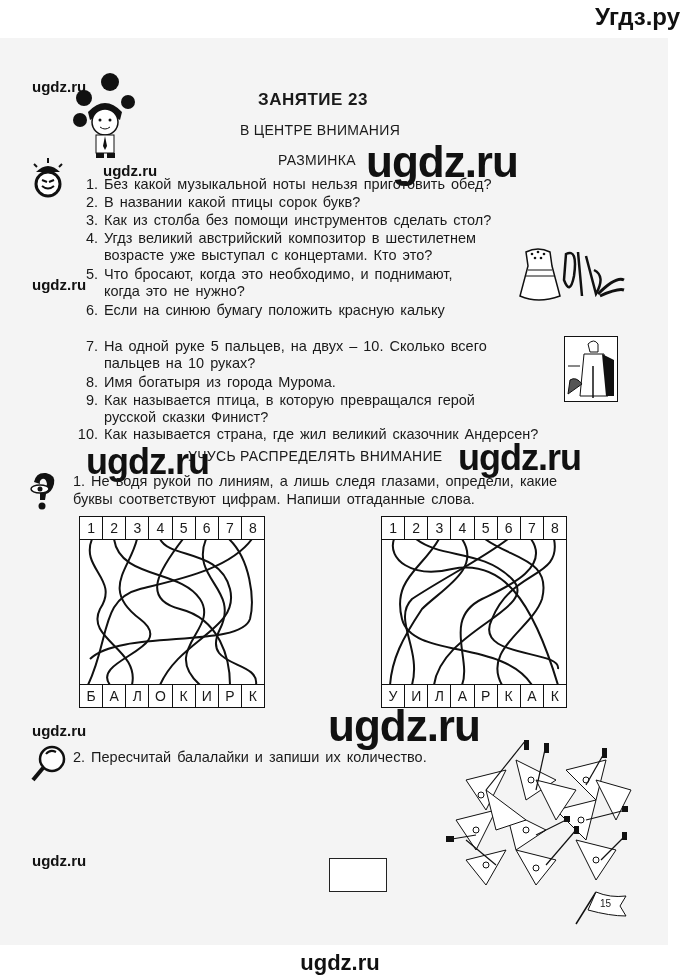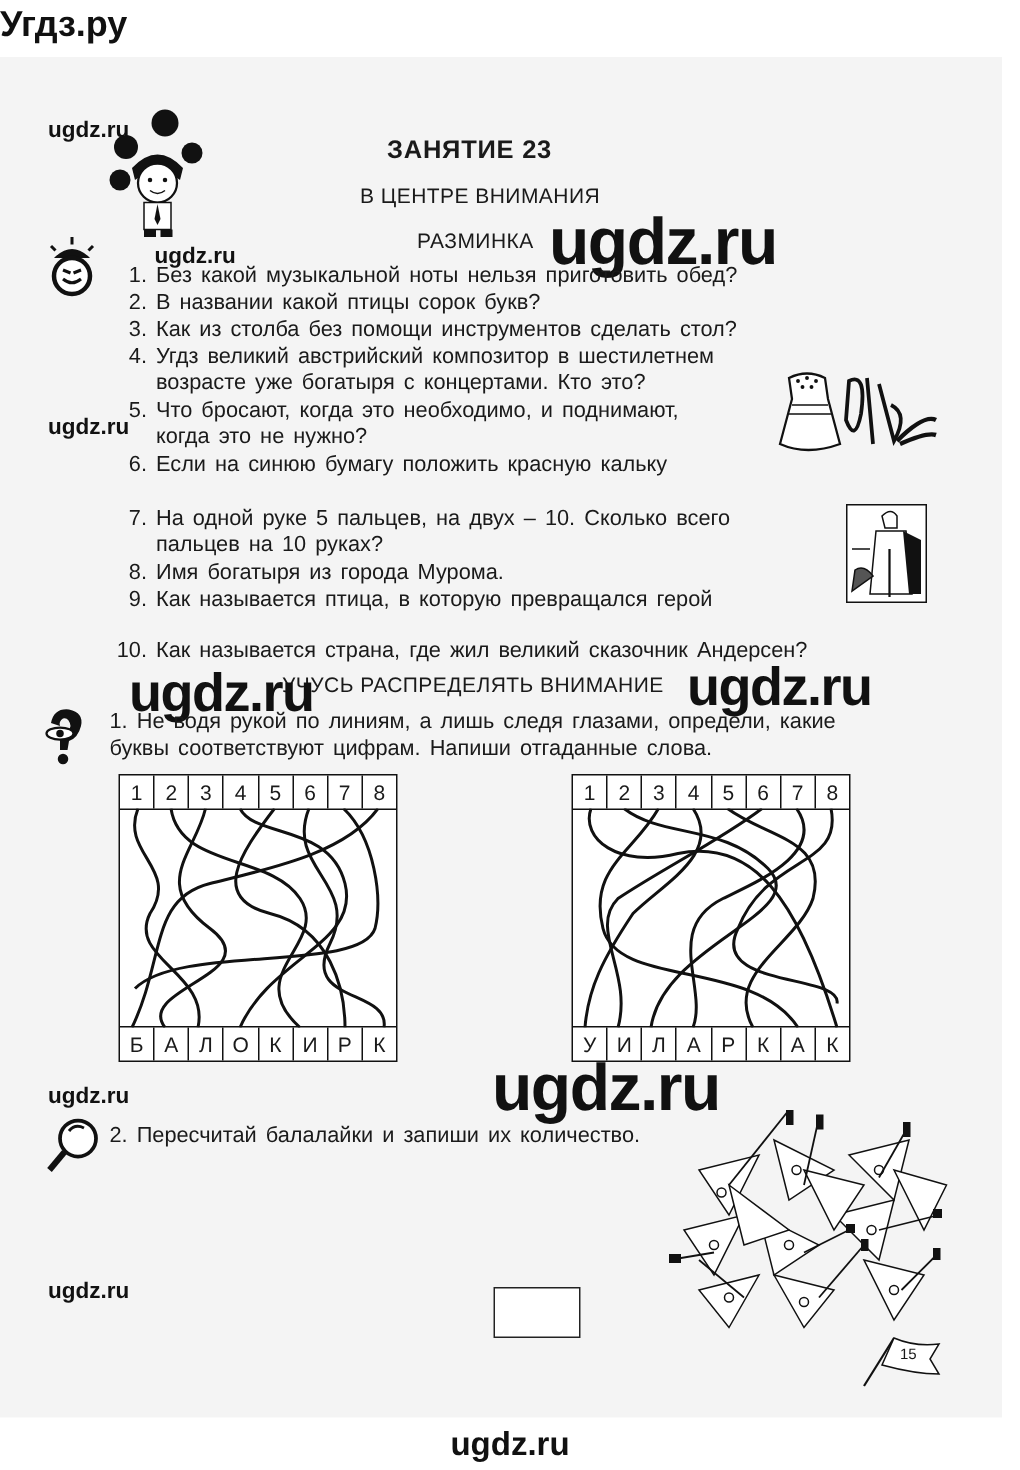--- a/index.html
+++ b/index.html
@@ -3,21 +3,21 @@
   <meta charset="utf-8">
   <style>
     html, body { margin: 0; padding: 0; }
     body {
       width: 680px; height: 980px; background: #ffffff;
       font-family: "Liberation Sans", sans-serif; color: #1a1a1a;
       position: relative; overflow: hidden;
     }
     .site-header {
       position: absolute; top: 0; left: 0; width: 680px; height: 38px;
-      text-align: left; font-size: 24px; font-weight: bold; line-height: 34px; color: #111;
+      text-align: right; font-size: 24px; font-weight: bold; line-height: 34px; color: #111;
       background: #fff;
     }
     .page {
       position: absolute; top: 38px; left: 0; width: 668px; height: 915px;
       background: #f4f4f4;
     }
     .site-footer {
       position: absolute; top: 945px; left: 0; width: 680px; height: 35px;
       text-align: center; font-size: 22px; font-weight: bold; line-height: 35px; color: #111; background:#fff;
     }
@@ -78,26 +78,26 @@
   <circle cx="20" cy="28" r="12" fill="#fff" stroke="#111" stroke-width="3"></circle>
   <path d="M14 30 Q20 35 26 30" stroke="#111" stroke-width="2" fill="none"></path>
   <line x1="14" y1="24" x2="19" y2="26" stroke="#111" stroke-width="2"></line>
     <line x1="26" y1="24" x2="21" y2="26" stroke="#111" stroke-width="2"></line>
 </svg>
 
 <div>
   <div class="q" style="top:176px"><span class="num">1.</span><span>Без какой музыкальной ноты нельзя приготовить обед?</span></div>
   <div class="q" style="top:194px"><span class="num">2.</span><span>В названии какой птицы сорок букв?</span></div>
   <div class="q" style="top:212px"><span class="num">3.</span><span>Как из столба без помощи инструментов сделать стол?</span></div>
-  <div class="q" style="top:230px"><span class="num">4.</span><span>Угдз великий австрийский композитор в шестилетнем</span><span class="cont">возрасте уже богатыря с концертами. Кто это?</span></div>
+  <div class="q" style="top:230px"><span class="num">4.</span><span>Угдз великий австрийский композитор в шестилетнем</span><span class="cont">возрасте уже выступал с концертами. Кто это?</span></div>
   <div class="q" style="top:266px"><span class="num">5.</span><span>Что бросают, когда это необходимо, и поднимают,</span><span class="cont">когда это не нужно?</span></div>
   <div class="q" style="top:302px"><span class="num">6.</span><span>Если на синюю бумагу положить красную кальку</span></div>
   <div class="q" style="top:338px"><span class="num">7.</span><span>На одной руке 5 пальцев, на двух – 10. Сколько всего</span><span class="cont">пальцев на 10 руках?</span></div>
   <div class="q" style="top:374px"><span class="num">8.</span><span>Имя богатыря из города Мурома.</span></div>
-  <div class="q" style="top:392px"><span class="num">9.</span><span>Как называется птица, в которую превращался герой</span></div>
+  <div class="q" style="top:392px"><span class="num">9.</span><span>Как называется птица, в которую превращался герой</span><span class="cont">русской сказки Финист?</span></div>
   <div class="q" style="top:426px"><span class="num">10.</span><span>Как называется страна, где жил великий сказочник Андерсен?</span></div>
 </div>
 <span class="wm-small" style="left:32px;top:276px">ugdz.ru</span>
 
 <svg class="abs" style="left:516px;top:246px" width="110" height="62" viewBox="0 0 110 62">
   <path d="M10 6 Q22 0 34 6 L36 20 L44 50 Q22 58 4 50 L12 20Z" fill="#fff" stroke="#111" stroke-width="1.5"></path>
   <g fill="#111">
       <circle cx="16" cy="8" r="1.3"></circle>
       <circle cx="22" cy="6" r="1.3"></circle>
       <circle cx="28" cy="8" r="1.3"></circle>

